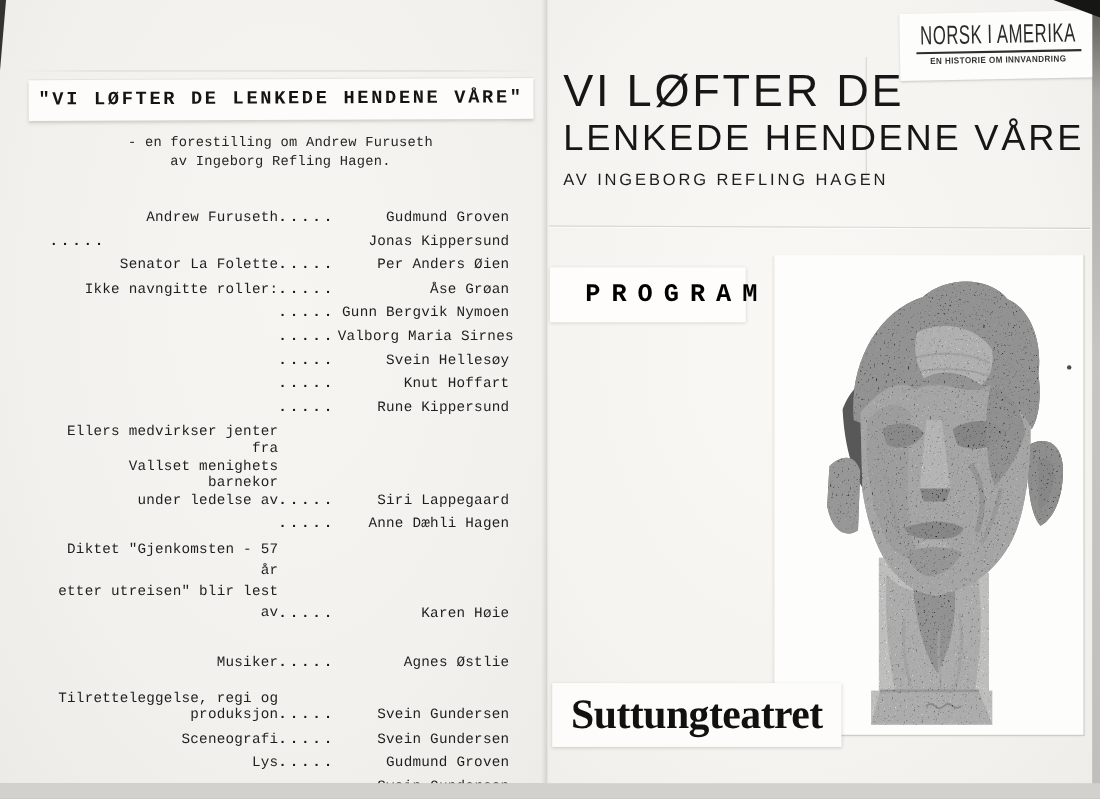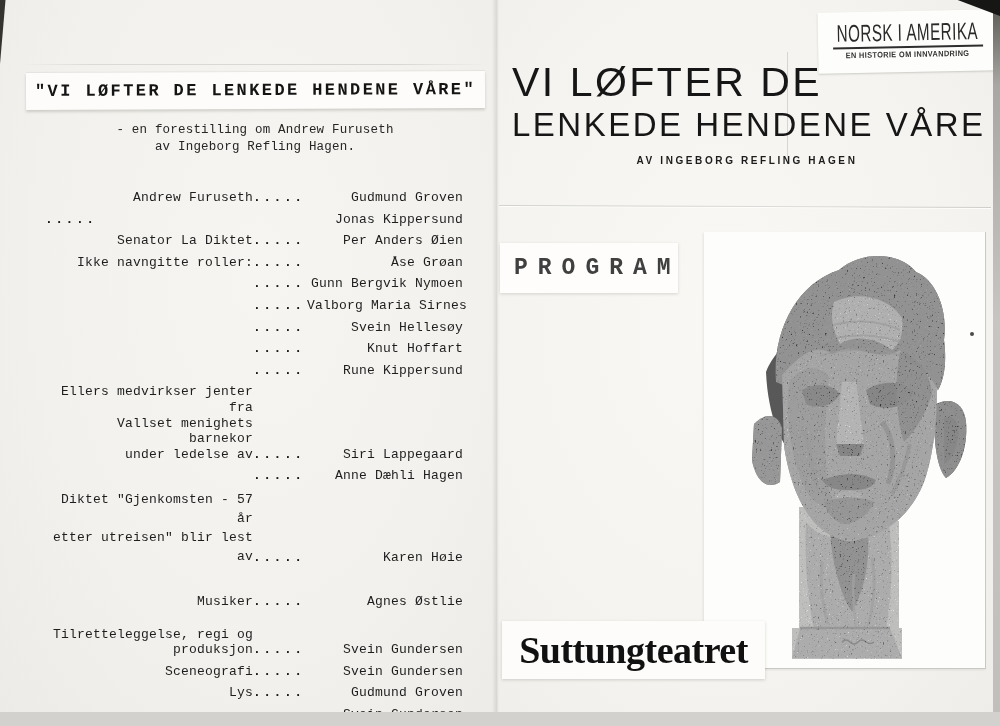--- a/index.html
+++ b/index.html
@@ -77,21 +77,21 @@
   .cast-row:nth-child(14){margin-top:17px;}
 
   
   .rp-title{
     position:absolute;left:15px;top:62px;width:470px;color:#161616;
     font-family:"Liberation Sans",sans-serif;
   }
   .rp-title .l1{font-size:41px;letter-spacing:2.5px;line-height:40px;white-space:nowrap;}
   .rp-title .l2{font-size:33px;letter-spacing:2.5px;line-height:40px;margin-top:3px;white-space:nowrap;}
   .rp-byline{
-    margin-top:10px;text-align:center;font-size:10px;font-weight:700;
+    margin-top:10px;text-align:left;font-size:15px;font-weight:400;
     letter-spacing:2.6px;color:#1c1c1c;white-space:nowrap;
   }
   .logo-strip{
     position:absolute;left:321px;top:11px;width:179px;height:61px;
     background:#fdfdfb;transform:rotate(-1.1deg);
     box-shadow:0 1px 2px rgba(60,58,52,0.22);
     display:flex;flex-direction:column;align-items:center;justify-content:center;
   }
   .logo-title{
     font-family:"Liberation Sans",sans-serif;font-size:16px;letter-spacing:0.5px;
@@ -102,21 +102,21 @@
     font-family:"Liberation Sans",sans-serif;font-size:8px;font-weight:700;letter-spacing:0.4px;
     color:#333;transform:scaleX(0.92);white-space:nowrap;
   }
   .program-strip{
     position:absolute;left:3px;top:243px;width:178px;height:50px;
     background:#fefdfb;box-shadow:0 1px 3px rgba(60,58,52,0.18);
     display:flex;align-items:center;
   }
   .program-strip .t{
     font-family:"Liberation Mono",monospace;font-weight:700;font-size:23px;
-    letter-spacing:10px;color:#404040;padding-left:14px;white-space:nowrap;
+    letter-spacing:10px;color:#000000;padding-left:32px;white-space:nowrap;
   }
   .photo-panel{
     position:absolute;left:207px;top:232px;width:281px;height:436px;
     background:#fdfdfb;
     border-right:1px solid #c9c8c4;border-bottom:1px solid #c9c8c4;
     box-shadow:-1px 1px 2px rgba(60,58,52,0.10);
   }
   .photo-panel svg{display:block;}
   .suttung-strip{
     position:absolute;left:5px;top:621px;width:263px;height:58px;
@@ -147,21 +147,21 @@
     <div class="cast-row">
         <span class="role">Andrew Furuseth</span>
         <span class="dots">.....</span>
         <span class="name">Gudmund Groven</span>
       </div>
     <div class="cast-row">
         <span class="dots">.....</span>
         <span class="name">Jonas Kippersund</span>
       </div>
     <div class="cast-row">
-        <span class="role">Senator La Diktet</span>
+        <span class="role">Senator La Folette</span>
         <span class="dots">.....</span>
         <span class="name">Per Anders Øien</span>
       </div>
     <div class="cast-row">
         <span class="role">Ikke navngitte roller:</span>
         <span class="dots">.....</span>
         <span class="name">Åse Grøan</span>
       </div>
     <div class="cast-row">
         <span class="role"></span>

